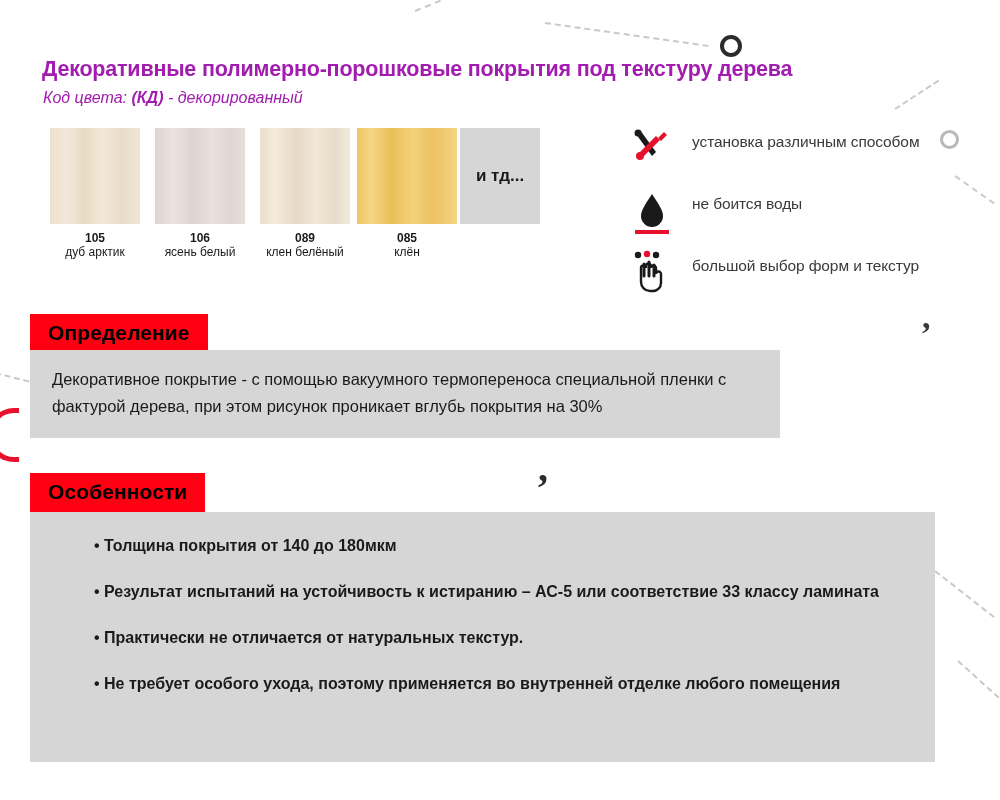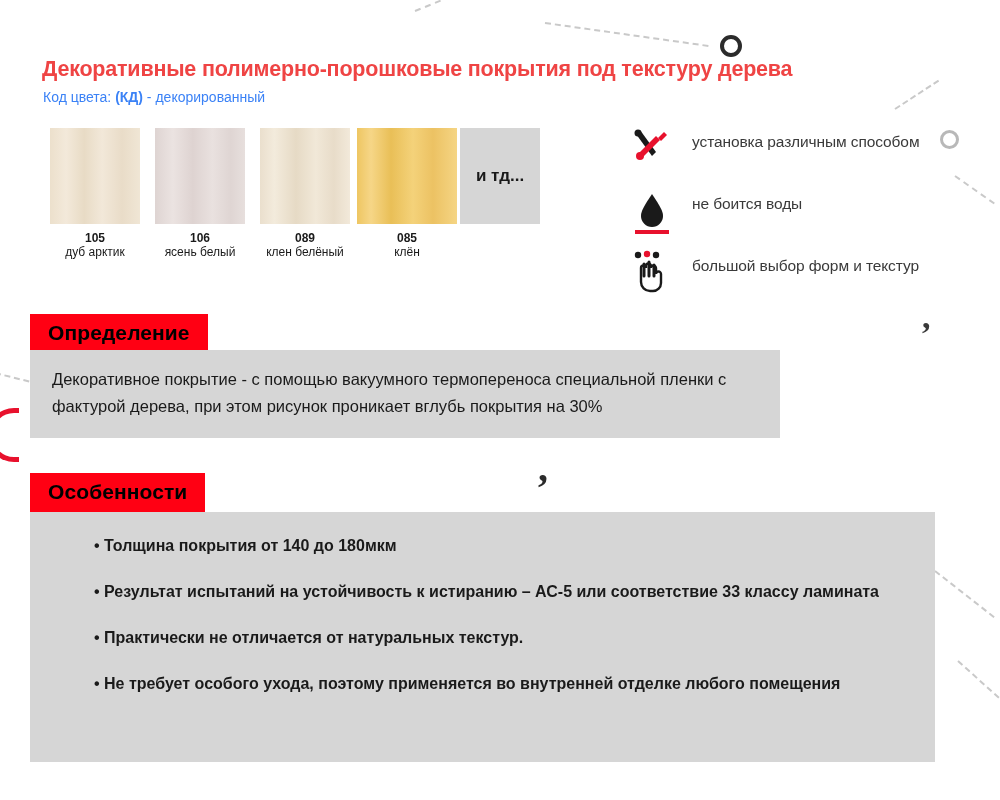--- a/index.html
+++ b/index.html
@@ -54,29 +54,30 @@
   }
 
   
   .title {
     position: absolute;
     left: 42px;
     top: 57px;
     font-size: 21.5px;
     font-weight: bold;
     letter-spacing: -0.2px;
-    color: #ef4444;
+    color: #a21caf;
     white-space: nowrap;
   }
   .subtitle {
     position: absolute;
     left: 43px;
     top: 89px;
-    font-size: 14px;
-    color: #3b82f6;
+    font-size: 16px;
+    color: #a21caf;
+    font-style: italic;
   }
   .subtitle b { font-weight: bold; }
 
   
   .swatch-row {
     position: absolute;
     left: 50px;
     top: 128px;
   }
   .swatch {

